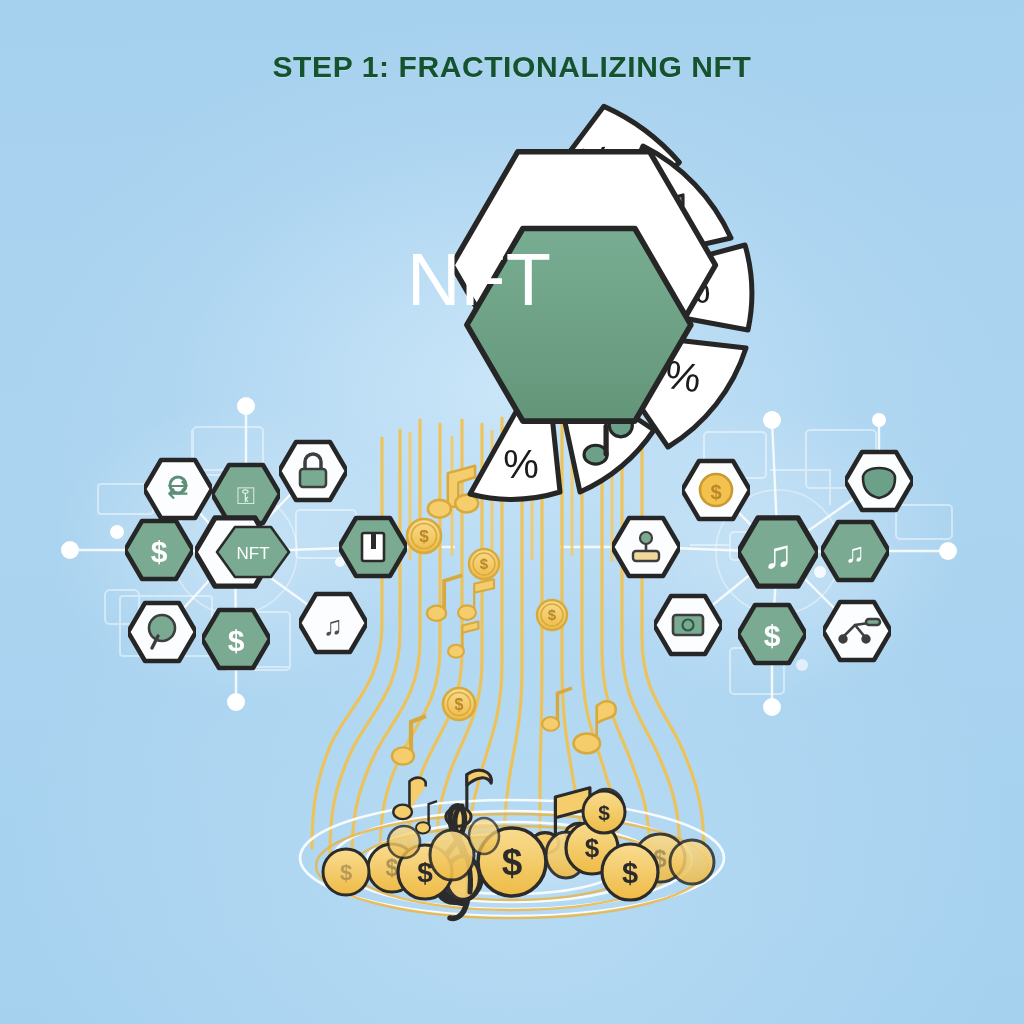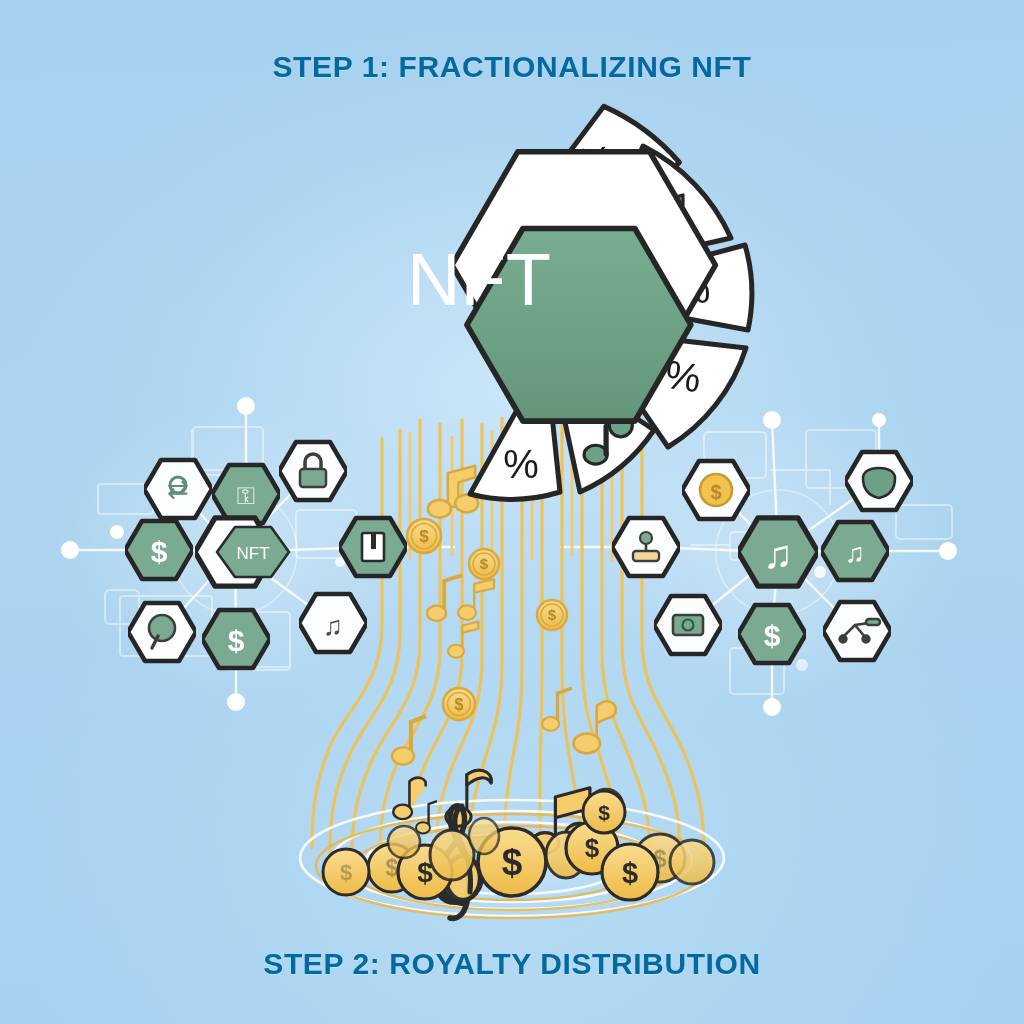--- a/index.html
+++ b/index.html
@@ -21,21 +21,21 @@
     background:
       radial-gradient(ellipse 60% 45% at 50% 38%, rgba(208,233,250,0.85) 0%, rgba(190,222,246,0.25) 55%, rgba(168,211,239,0) 80%),
       radial-gradient(ellipse 70% 60% at 50% 85%, rgba(196,226,247,0.55) 0%, rgba(168,211,239,0) 70%),
       linear-gradient(178deg, #a6d1ee 0%, #abd4f0 45%, #a5d1ef 100%);
   }
   .title {
     position: absolute;
     left: 0;
     width: 100%;
     text-align: center;
-    color: #0369a1;
+    color: #14532d;
     font-weight: 700;
     font-size: 30px;
     letter-spacing: 0.6px;
     font-family: "Liberation Sans", sans-serif;
     text-shadow: 0 1px 0 rgba(255,255,255,0.25);
   }
   #title-top { top: 50px; }
   #title-bottom { top: 947px; }
   svg.layer {
     position: absolute;
@@ -492,15 +492,14 @@
       </g>
 
       <g>
         <use href="#hexGreen" x="738" y="512" width="80" height="80"></use>
         <text x="778" y="568" text-anchor="middle" font-size="40" fill="#ffffff" font-family="Liberation Sans, sans-serif">♫</text>
       </g>
     </g>
   </svg>
 
   <div class="title" id="title-top">STEP 1: FRACTIONALIZING NFT</div>
-  <div class="title" id="title-bottom">STEP 2: ROYALTY DISTRIBUTION</div>
 
 </div>
 
 </body></html>

